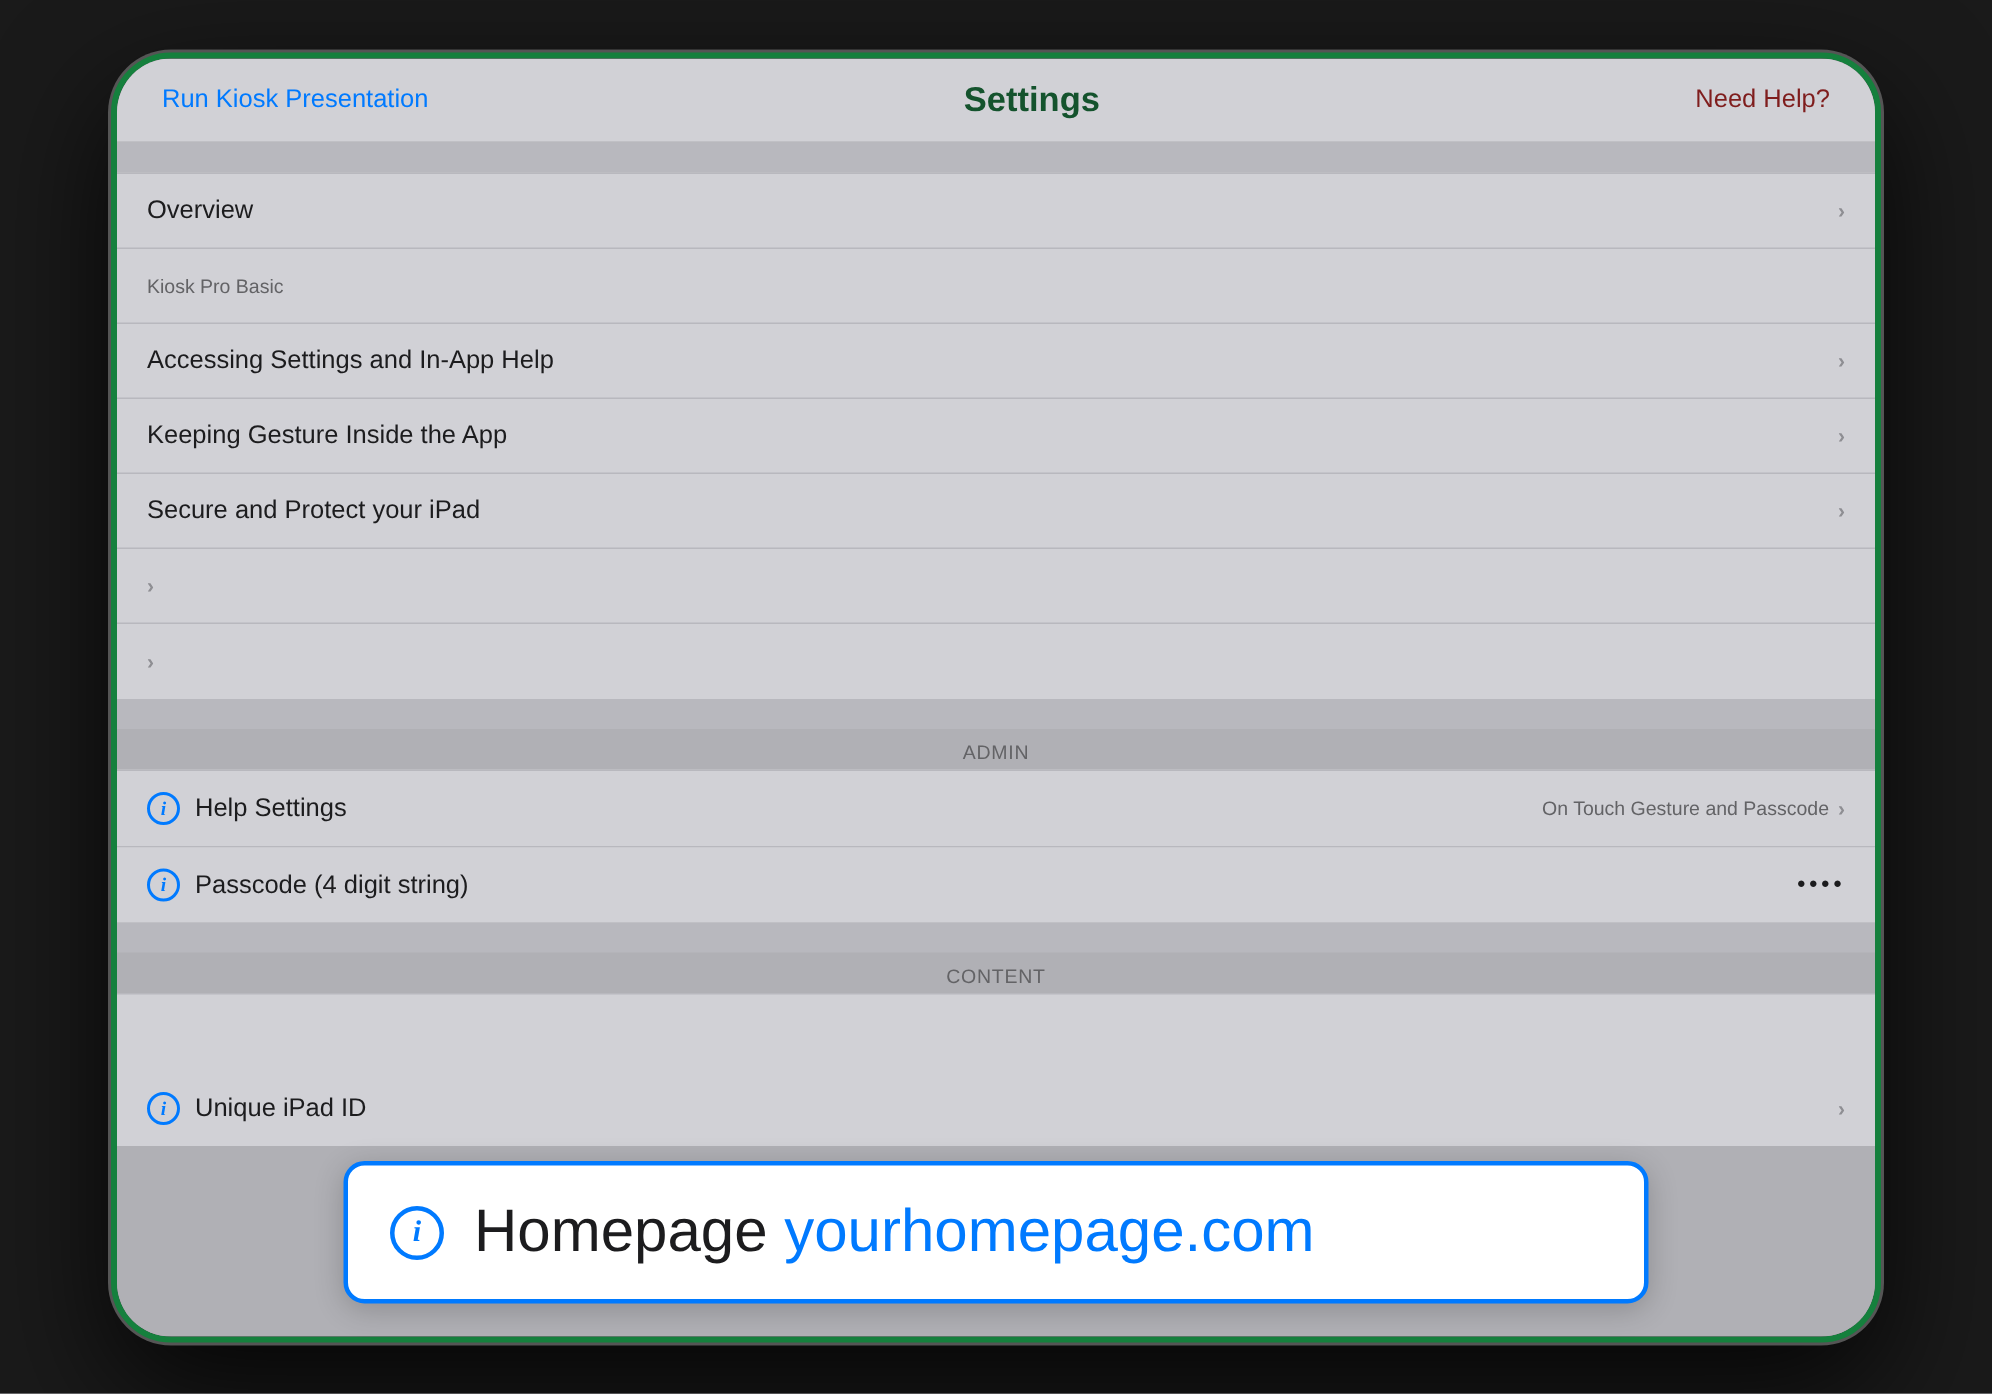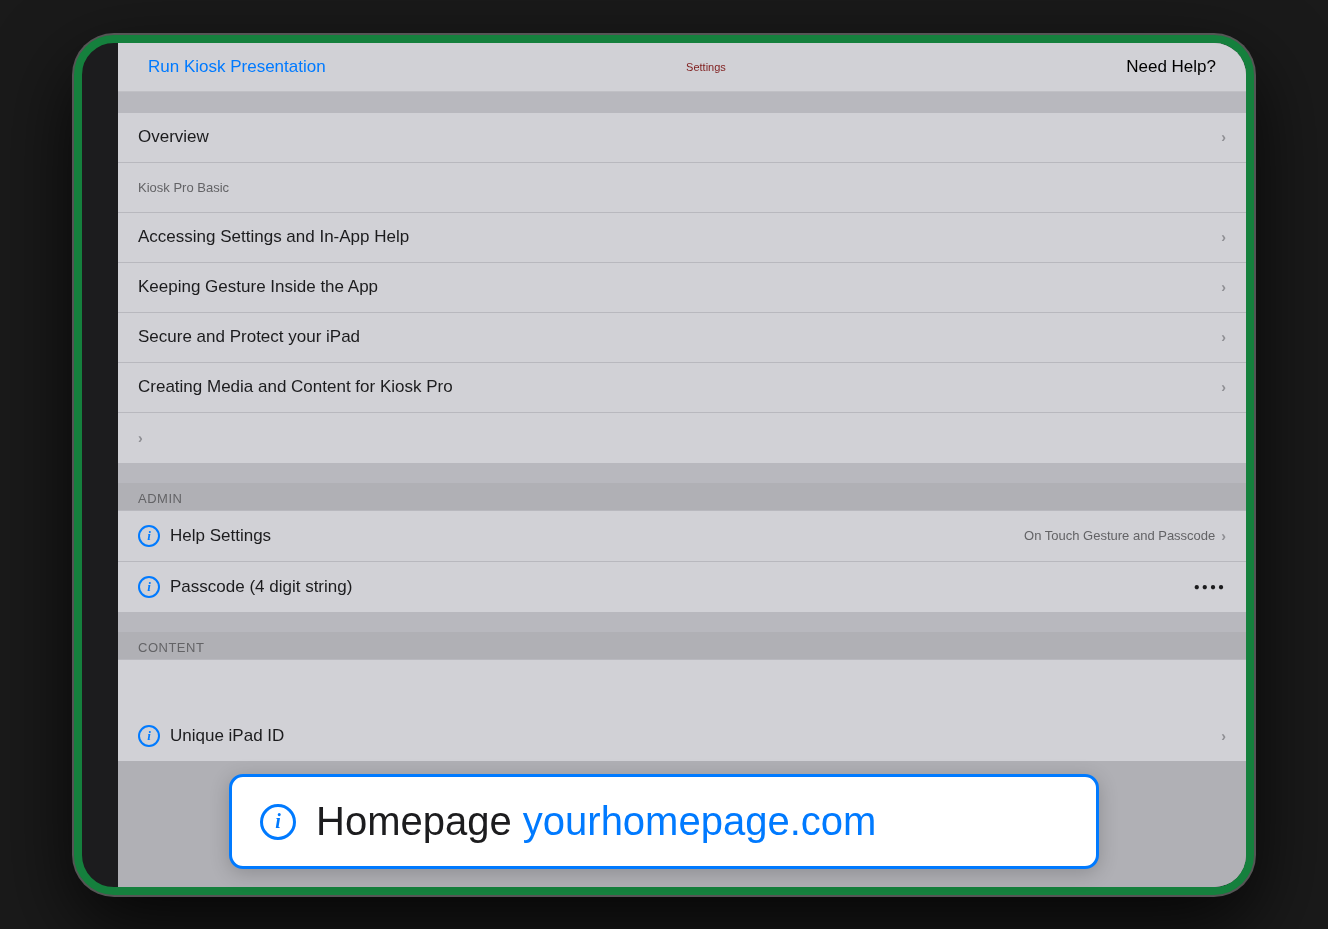--- a/index.html
+++ b/index.html
@@ -11,27 +11,26 @@
       justify-content: center;
       min-height: 100vh;
       font-family: -apple-system, BlinkMacSystemFont, 'San Francisco', 'Helvetica Neue', sans-serif;
     }
 
     .ipad-frame {
       width: 1180px;
       height: 860px;
       background: #1c1c1e;
       border-radius: 40px;
-      border: 8px solid #15803d;
+      border: 4px solid #15803d;
       box-shadow: 0 0 0 2px #555, 0 30px 80px rgba(0,0,0,0.8);
       overflow: hidden;
       position: relative;
       display: flex;
       flex-direction: column;
-      padding-left: 36px;
     }
 
     .screen {
       flex: 1;
       background: #b0b0b5;
       display: flex;
       flex-direction: column;
       overflow: hidden;
     }
 
@@ -45,39 +44,40 @@
       border-bottom: 1px solid #c0c0c5;
     }
 
     .nav-left {
       color: #007aff;
       font-size: 17px;
       font-weight: 400;
     }
 
     .nav-center {
+      color: #14532d;
+      font-size: 23px;
+      font-weight: 700;
+    }
+
+    .nav-right {
       color: #7f1d1d;
-      font-size: 11px;
-      font-weight: 400;
-    }
-
-    .nav-right {
-      color: #000000;
       font-size: 17px;
       font-weight: 400;
       margin-left: 40px;
     }
 
     .section-header {
       padding: 8px 20px 4px 20px;
       font-size: 13px;
       font-weight: 400;
       color: #636366;
       text-transform: uppercase;
       letter-spacing: 0.5px;
+      text-align: center;
     }
 
     .settings-section {
       background: #d1d1d6;
       margin: 0;
     }
 
     .settings-row {
       display: flex;
       align-items: center;
@@ -268,23 +268,20 @@
           <div class="settings-row">
             <div class="row-left">
               <span class="row-label">Secure and Protect your iPad</span>
             </div>
             <div class="row-right">
               <span class="chevron">›</span>
             </div>
           </div>
 
           <div class="settings-row">
-            <div class="row-left">
-              <span class="row-label">Creating Media and Content for Kiosk Pro</span>
-            </div>
             <div class="row-right">
               <span class="chevron">›</span>
             </div>
           </div>
 
           <div class="settings-row">
             <div class="row-right">
               <span class="chevron">›</span>
             </div>
           </div>

